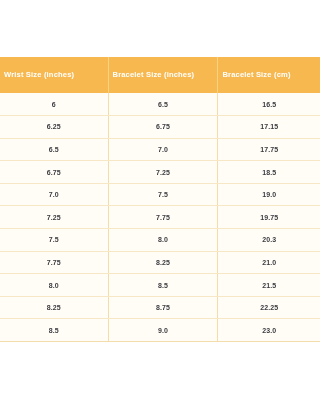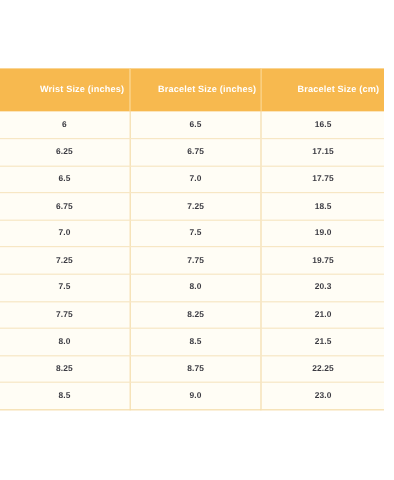--- a/index.html
+++ b/index.html
@@ -33,21 +33,21 @@
     border-spacing: 0;
   }
   table.size-table thead th {
     background: #F7B94F;
     color: #ffffff;
     font-size: 7.6px;
     font-weight: bold;
     letter-spacing: 0.15px;
     height: 36px;
     padding: 0 4px;
-    text-align: right;
+    text-align: left;
     vertical-align: middle;
     border-right: 1px solid #fbd184;
     box-sizing: border-box;
     line-height: 1.1;
   }
   table.size-table thead th:last-child {
     border-right: none;
   }
   table.size-table tbody td {
     background: #FFFDF5;

